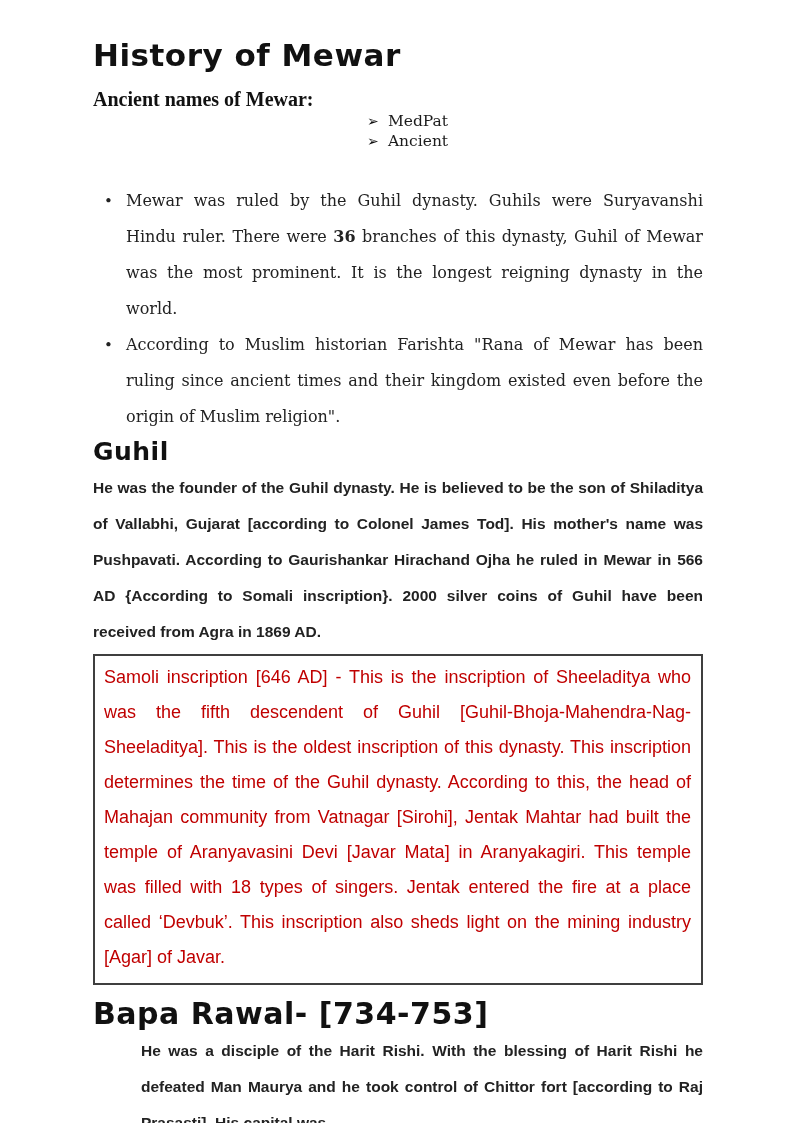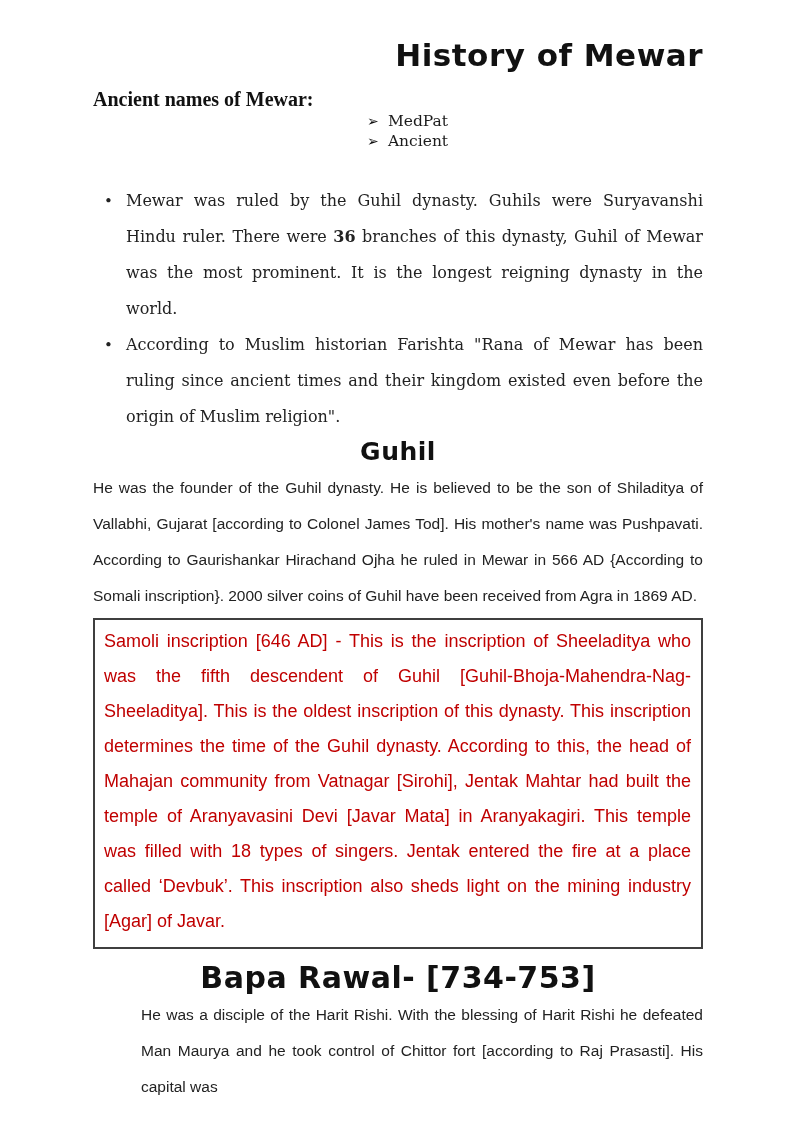--- a/index.html
+++ b/index.html
@@ -13,21 +13,21 @@
     padding:0 91px 0 93px;
     color:#1c1c1c;
     font-family:"Liberation Sans", sans-serif;
   }
   .doc-title {
     margin-top:36px;
     font-family:"DejaVu Sans", sans-serif;
     font-weight:bold;
     font-size:31px;
     line-height:38px;
-    text-align:right;
+    text-align:left;
     letter-spacing:0.5px;
     color:#111;
   }
   .ancient-heading {
     margin-top:16px;
     font-family:Liberation Serif, serif;
     font-weight:bold;
     font-size:20px;
     line-height:19px;
     color:#111;
@@ -58,34 +58,34 @@
   }
   .intro-bullets .marker {
     position:absolute;
     left:11px; top:0;
     font-size:15px;
   }
   .bold-inline { font-weight:bold; }
   .section-heading {
     font-family:"DejaVu Sans", sans-serif;
     font-weight:bold;
-    text-align:center;
     color:#111;
   }
   .guhil-heading {
     margin-top:2px;
     font-size:25px;
     line-height:30px;
     letter-spacing:0.5px;
   }
   .body-para {
     font-size:15.5px;
     line-height:36px;
     text-align:justify;
     color:#222;
+    font-weight:bold;
   }
   .guhil-para { margin-top:3px; }
   .note-box {
     margin-top:4px;
     border:2px solid #3f3f3f;
     padding:4px 10px 8px 9px;
   }
   .note-text {
     color:#C00000;
     font-size:18px;

